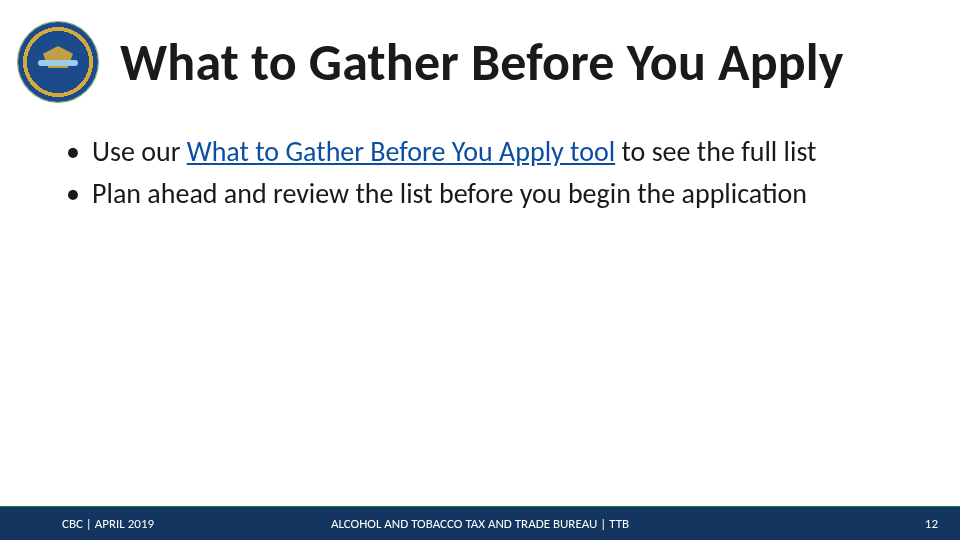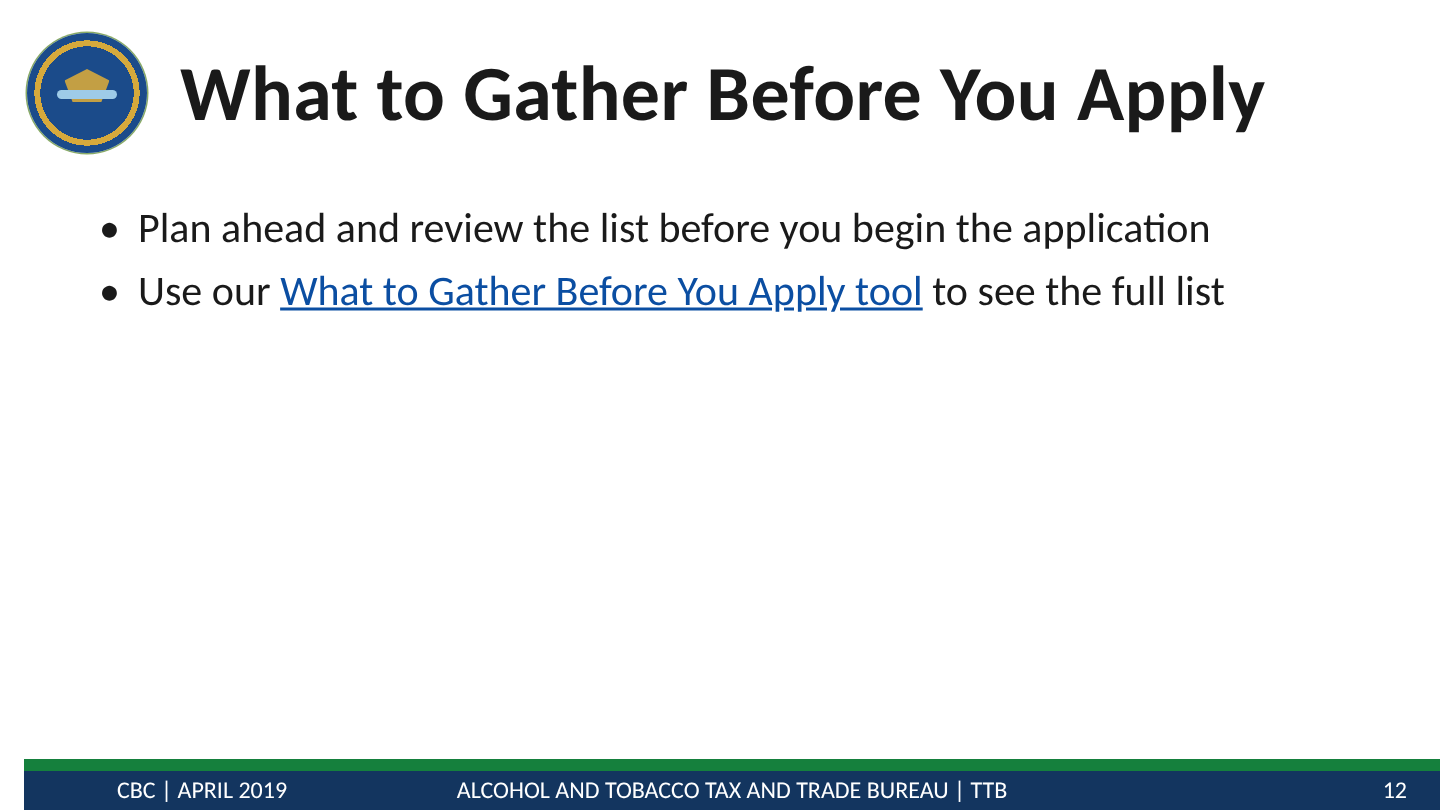--- a/index.html
+++ b/index.html
@@ -8,42 +8,42 @@
   .header { position: absolute; top: 22px; left: 18px; display: flex; align-items: center; gap: 22px; }
   .seal { width: 80px; height: 80px; border-radius: 50%; position: relative; background: radial-gradient(circle, #1b4b8a 0 55%, #d6a93c 55% 62%, #1b4b8a 62% 100%); box-shadow: 0 0 0 1px #8a6; overflow: hidden; }
   .seal::before { content:""; position:absolute; top:24px; left:50%; transform:translateX(-50%); width:30px; height:22px; background:#d6a93c; clip-path: polygon(50% 0, 100% 35%, 82% 100%, 18% 100%, 0 35%); opacity:.9; }
   .seal::after { content:""; position:absolute; top:38px; left:50%; transform:translateX(-50%); width:40px; height:6px; background:#9ecbe8; border-radius:3px; }
   .title { font-size: 52px; font-weight: 700; color: #1a1a1a; letter-spacing: .2px; }
   .body { position: absolute; top: 135px; left: 62px; right: 50px; }
   ul.bullets { list-style: none; }
   ul.bullets > li { font-size: 28px; color: #1a1a1a; line-height: 1.22; margin-bottom: 8px; padding-left: 30px; position: relative; }
   ul.bullets > li::before { content: "•"; position: absolute; left: 4px; top: 0; font-size: 28px; color: #1a1a1a; }
   .link { color: #0b4ea2; text-decoration: underline; }
-  .footer { position: absolute; left: 16px; right: 0; bottom: 0; height: 34px; background: #13355f; border-top: 8px solid #15803d; color: #fff; font-size: 16px; display: flex; align-items: center; }
+  .footer { position: absolute; left: 0; right: 0; bottom: 0; height: 34px; background: #13355f; border-top: 1px solid #15803d; color: #fff; font-size: 13px; display: flex; align-items: center; }
   .footer .left { position: absolute; left: 62px; }
   .footer .center { width: 100%; text-align: center; }
   .footer .right { position: absolute; right: 22px; }
 </style>
 </head>
 <body>
 
 <div class="slide">
 
   <div class="header">
     <div class="seal" role="img" aria-label="TTB agency seal"></div>
     <h1 class="title">What to Gather Before You Apply</h1>
   </div>
 
   <div class="body">
     <ul class="bullets">
       <li>
-        <span>Plan ahead and review the list before you begin the application</span>
+        <span>Use our </span><a href="#" class="link">What to Gather Before You Apply tool</a><span> to see the full list</span>
       </li>
       <li>
-        <span>Use our </span><a href="#" class="link">What to Gather Before You Apply tool</a><span> to see the full list</span>
+        <span>Plan ahead and review the list before you begin the application</span>
       </li>
     </ul>
   </div>
 
   <div class="footer">
     <div class="left">CBC | APRIL 2019</div>
     <div class="center">ALCOHOL AND TOBACCO TAX AND TRADE BUREAU | TTB</div>
     <div class="right">12</div>
   </div>
 

